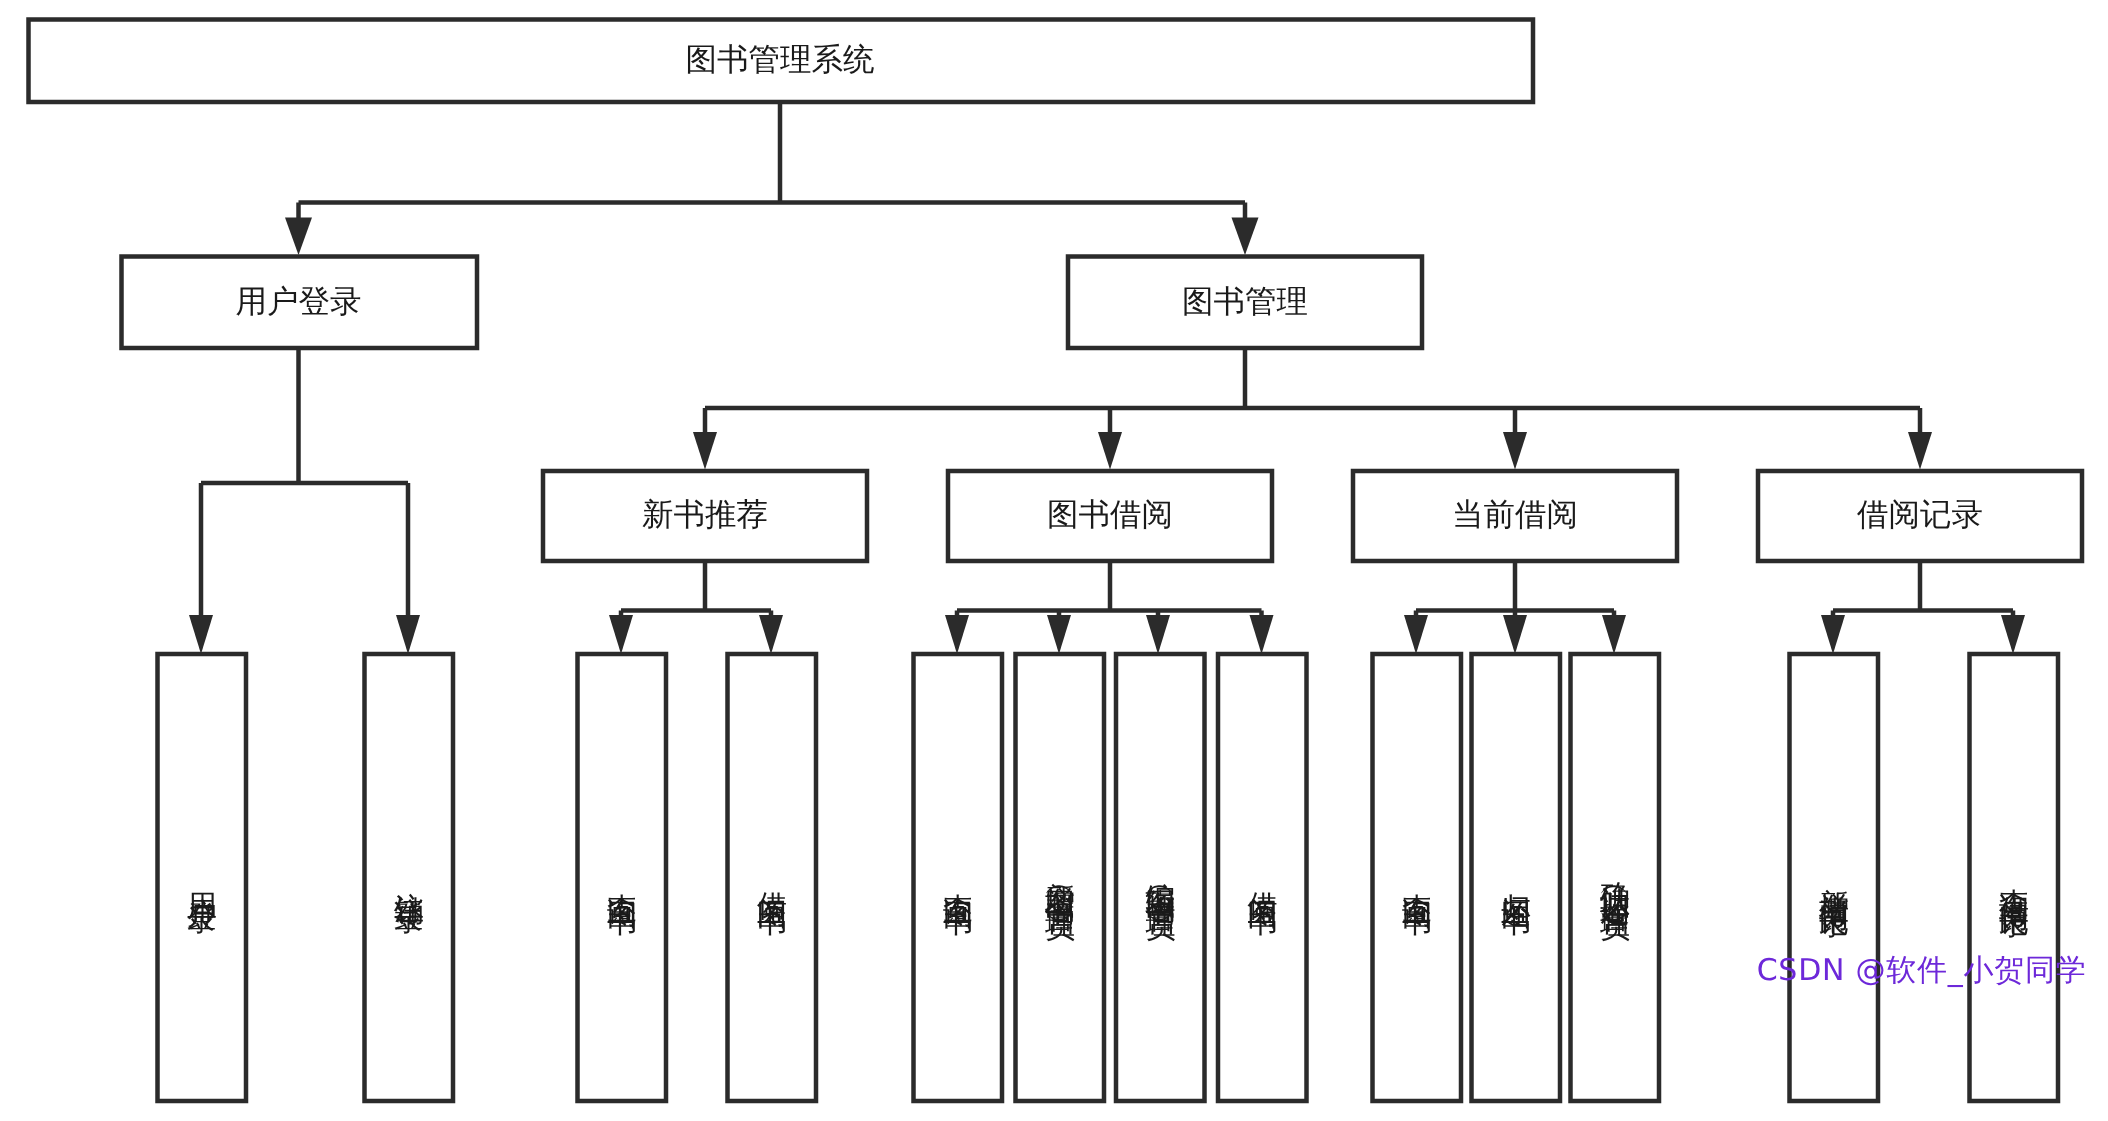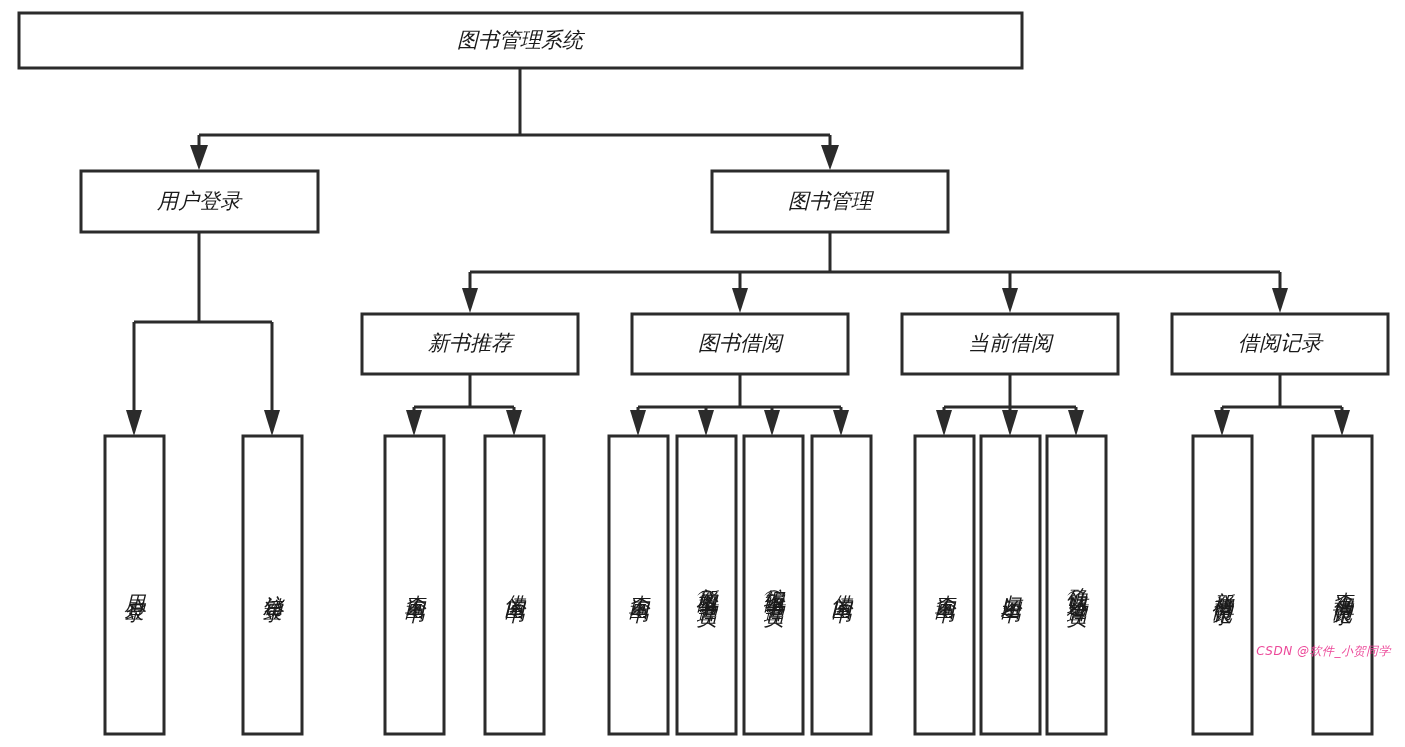--- a/index.html
+++ b/index.html
@@ -12,21 +12,20 @@
     width: 1405px;
     height: 747px;
     overflow: hidden;
     font-family: "DejaVu Sans", "Liberation Sans", sans-serif;
   }
   #diagram-root {
     position: relative;
     width: 1405px;
     height: 668px;
     background: #ffffff;
-    font-style: italic;
   }
   svg#tree-svg {
     position: absolute;
     left: 0;
     top: 0;
     width: 1405px;
     height: 747px;
     display: block;
   }
   .node-box {
@@ -70,22 +69,22 @@
     justify-content: center;
     text-align: center;
     user-select: none;
     pointer-events: none;
   }
   #watermark {
     position: absolute;
     right: 14px;
     bottom: 8px;
     font-family: "DejaVu Sans", "Liberation Sans", sans-serif;
-    font-size: 12px;
-    color: #ec4899;
+    font-size: 20px;
+    color: #6d28d9;
     letter-spacing: 0.5px;
     white-space: nowrap;
   }
 </style>
 </head>
 <body>
 
 <div id="diagram-root">
 
   <svg id="tree-svg" viewBox="0 0 1405 747">

